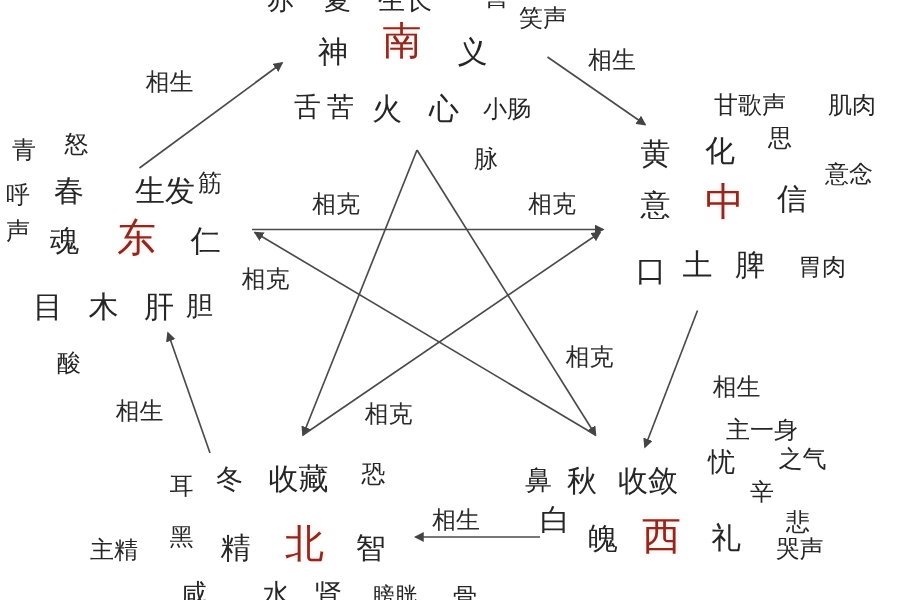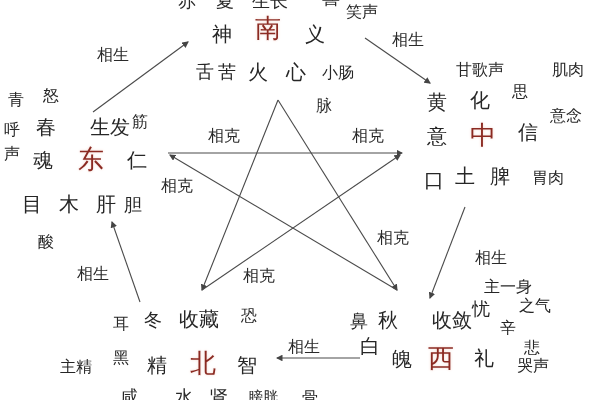--- a/index.html
+++ b/index.html
@@ -76,21 +76,21 @@
   <span class="t s20" style="left:22px;top:194px">目</span>
   <span class="t s20" style="left:59px;top:194px">木</span>
   <span class="t s20" style="left:96px;top:194px">肝</span>
   <span class="t s18" style="left:124px;top:196px">胆</span>
   <span class="t s16" style="left:38px;top:234px">酸</span>
   <span class="t lbl" style="left:208px;top:128px">相克</span>
   <span class="t lbl" style="left:352px;top:128px">相克</span>
   <span class="t lbl" style="left:161px;top:178px">相克</span>
   <span class="t lbl" style="left:77px;top:266px">相生</span>
 
-  <span class="t s16" style="left:456px;top:62px">甘歌声</span>
+  <span class="t s16" style="left:476px;top:62px">甘歌声</span>
   <span class="t s16" style="left:552px;top:62px">肌肉</span>
   <span class="t s16" style="left:512px;top:84px">思</span>
   <span class="t s20" style="left:427px;top:92px">黄</span>
   <span class="t s20" style="left:470px;top:90px">化</span>
   <span class="t s16" style="left:550px;top:108px">意念</span>
   <span class="t s20" style="left:427px;top:126px">意</span>
   <span class="t dir" style="left:470px;top:122px">中</span>
   <span class="t s20" style="left:518px;top:122px">信</span>
   <span class="t s20" style="left:424px;top:170px">口</span>
   <span class="t s20" style="left:455px;top:166px">土</span>
@@ -98,21 +98,21 @@
   <span class="t s16" style="left:532px;top:170px">胃肉</span>
   <span class="t lbl" style="left:377px;top:230px">相克</span>
   <span class="t lbl" style="left:475px;top:250px">相生</span>
 
   <span class="t s16" style="left:484px;top:279px">主一身</span>
   <span class="t s16" style="left:519px;top:298px">之气</span>
   <span class="t s18" style="left:472px;top:300px">忧</span>
   <span class="t s16" style="left:500px;top:320px">辛</span>
   <span class="t s18" style="left:350px;top:312px">鼻</span>
   <span class="t s20" style="left:378px;top:310px">秋</span>
-  <span class="t s20" style="left:432px;top:310px">收敛</span>
+  <span class="t s20" style="left:412px;top:310px">收敛</span>
   <span class="t s20" style="left:360px;top:336px">白</span>
   <span class="t s20" style="left:392px;top:349px">魄</span>
   <span class="t dir" style="left:428px;top:345px">西</span>
   <span class="t s20" style="left:474px;top:348px">礼</span>
   <span class="t s16" style="left:524px;top:340px">悲</span>
   <span class="t s16" style="left:517px;top:358px">哭声</span>
   <span class="t lbl" style="left:288px;top:339px">相生</span>
 
   <span class="t lbl" style="left:243px;top:268px">相克</span>
   <span class="t s16" style="left:113px;top:316px">耳</span>

